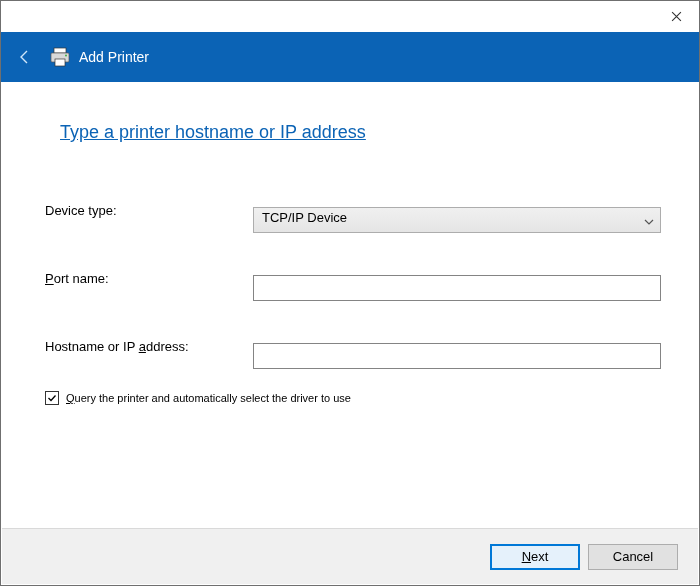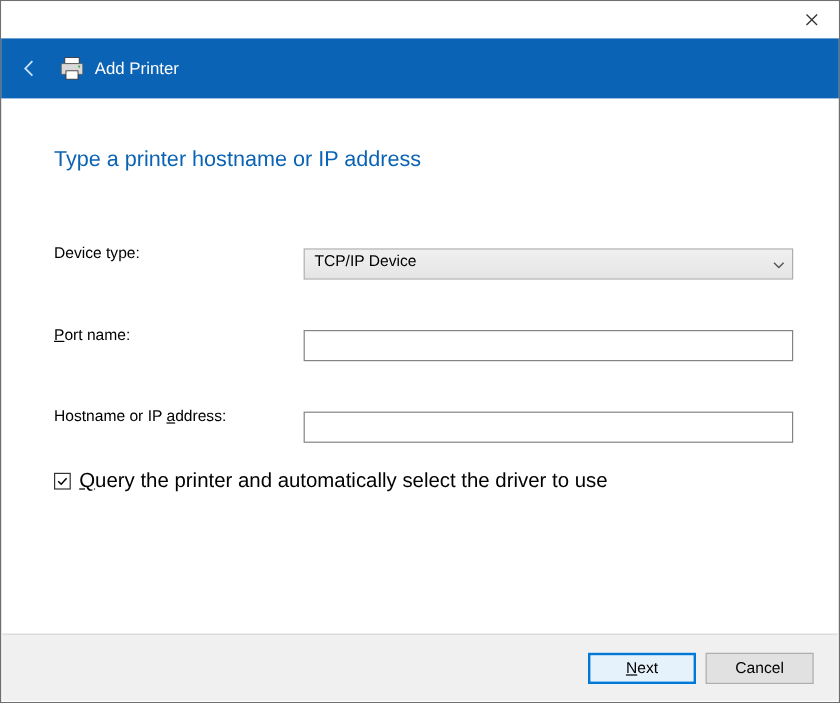--- a/index.html
+++ b/index.html
@@ -50,21 +50,22 @@
   .header-title {
     font-size: 14px;
   }
   .content {
     padding: 40px 38px 0 44px;
   }
   .page-heading {
     color: #0b63b5;
     font-size: 18px;
     font-weight: 400;
-    margin: 0 0 44px 0;
+    margin: 0 0 44px 15px;
+    text-decoration: underline;
   }
   .form-row {
     display: flex;
     align-items: center;
     margin-bottom: 22px;
     justify-content: space-between;
   }
   .form-label {
     width: 208px;
     font-size: 13px;
@@ -99,21 +100,21 @@
     padding: 2px 6px;
     border: 1px solid #848484;
     background: #fff;
     color: #000;
     outline: none;
   }
   .checkbox-row {
     display: flex;
     align-items: center;
     margin-top: 8px;
-    font-size: 17px;
+    font-size: 11px;
   }
   .cbox {
     width: 14px; height: 14px;
     border: 1px solid #333;
     margin-right: 7px;
     display: flex; align-items: center; justify-content: center;
     background: #fff;
   }
   .u { text-decoration: underline; }
   .footer {

